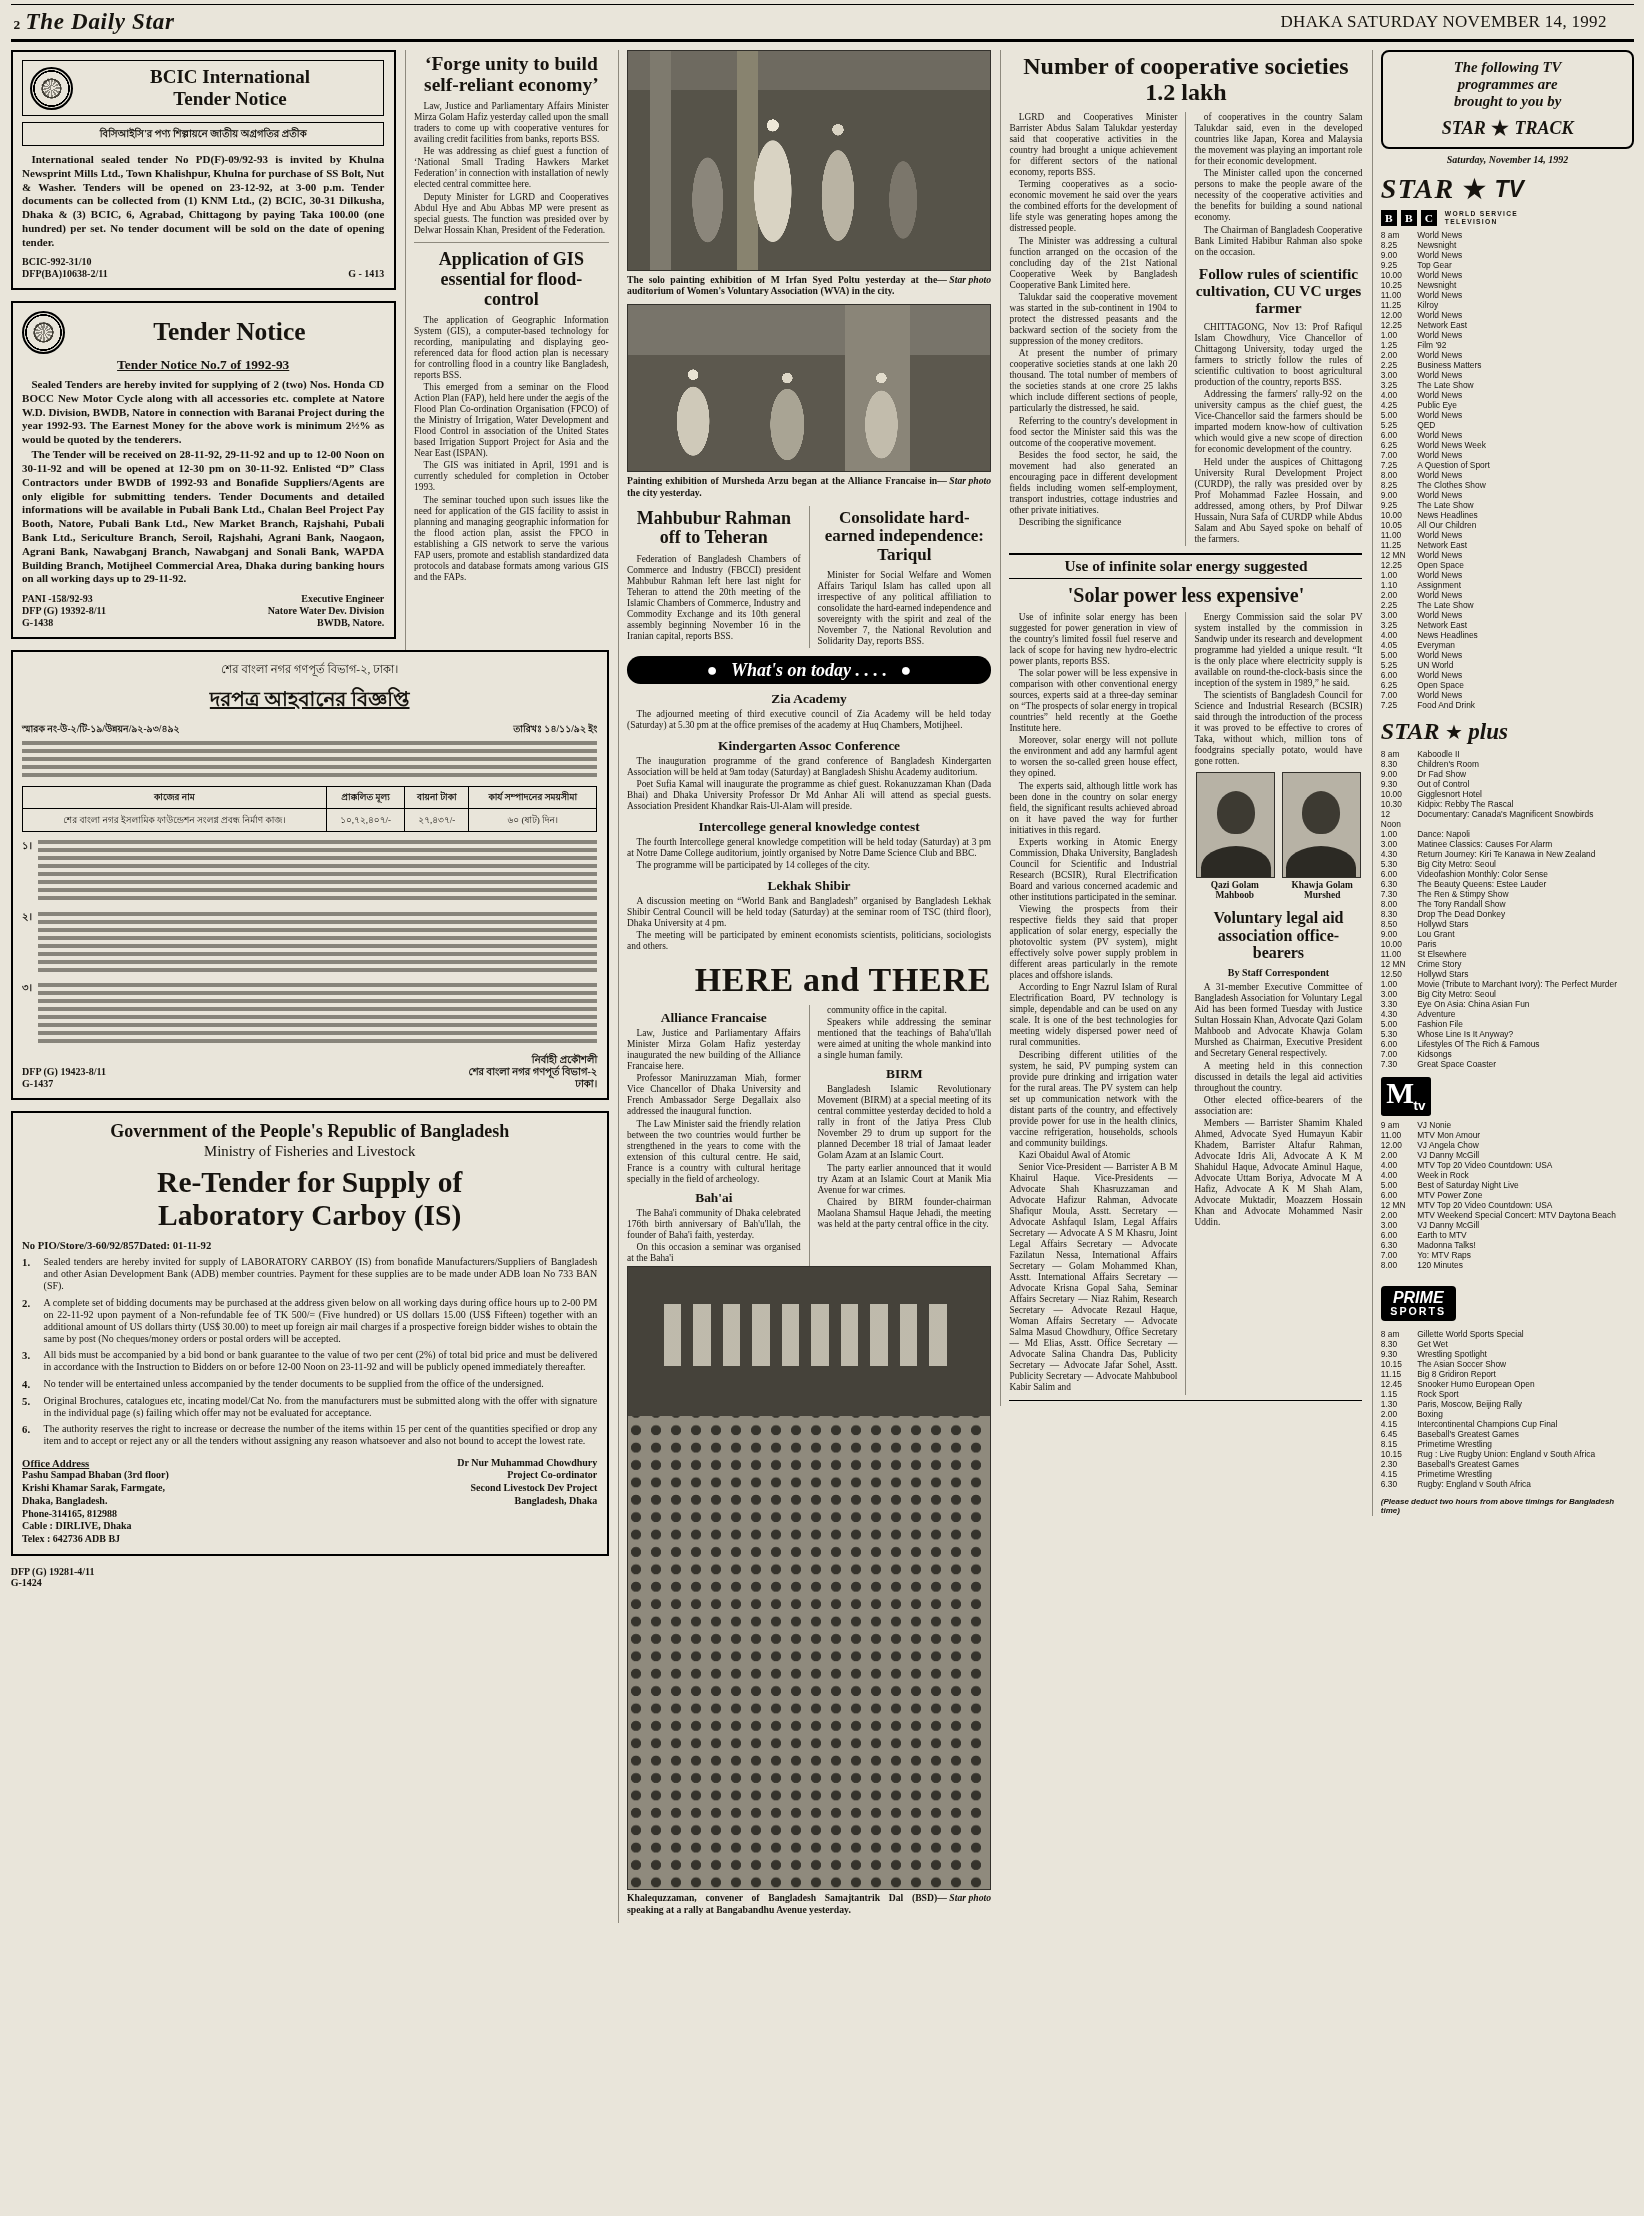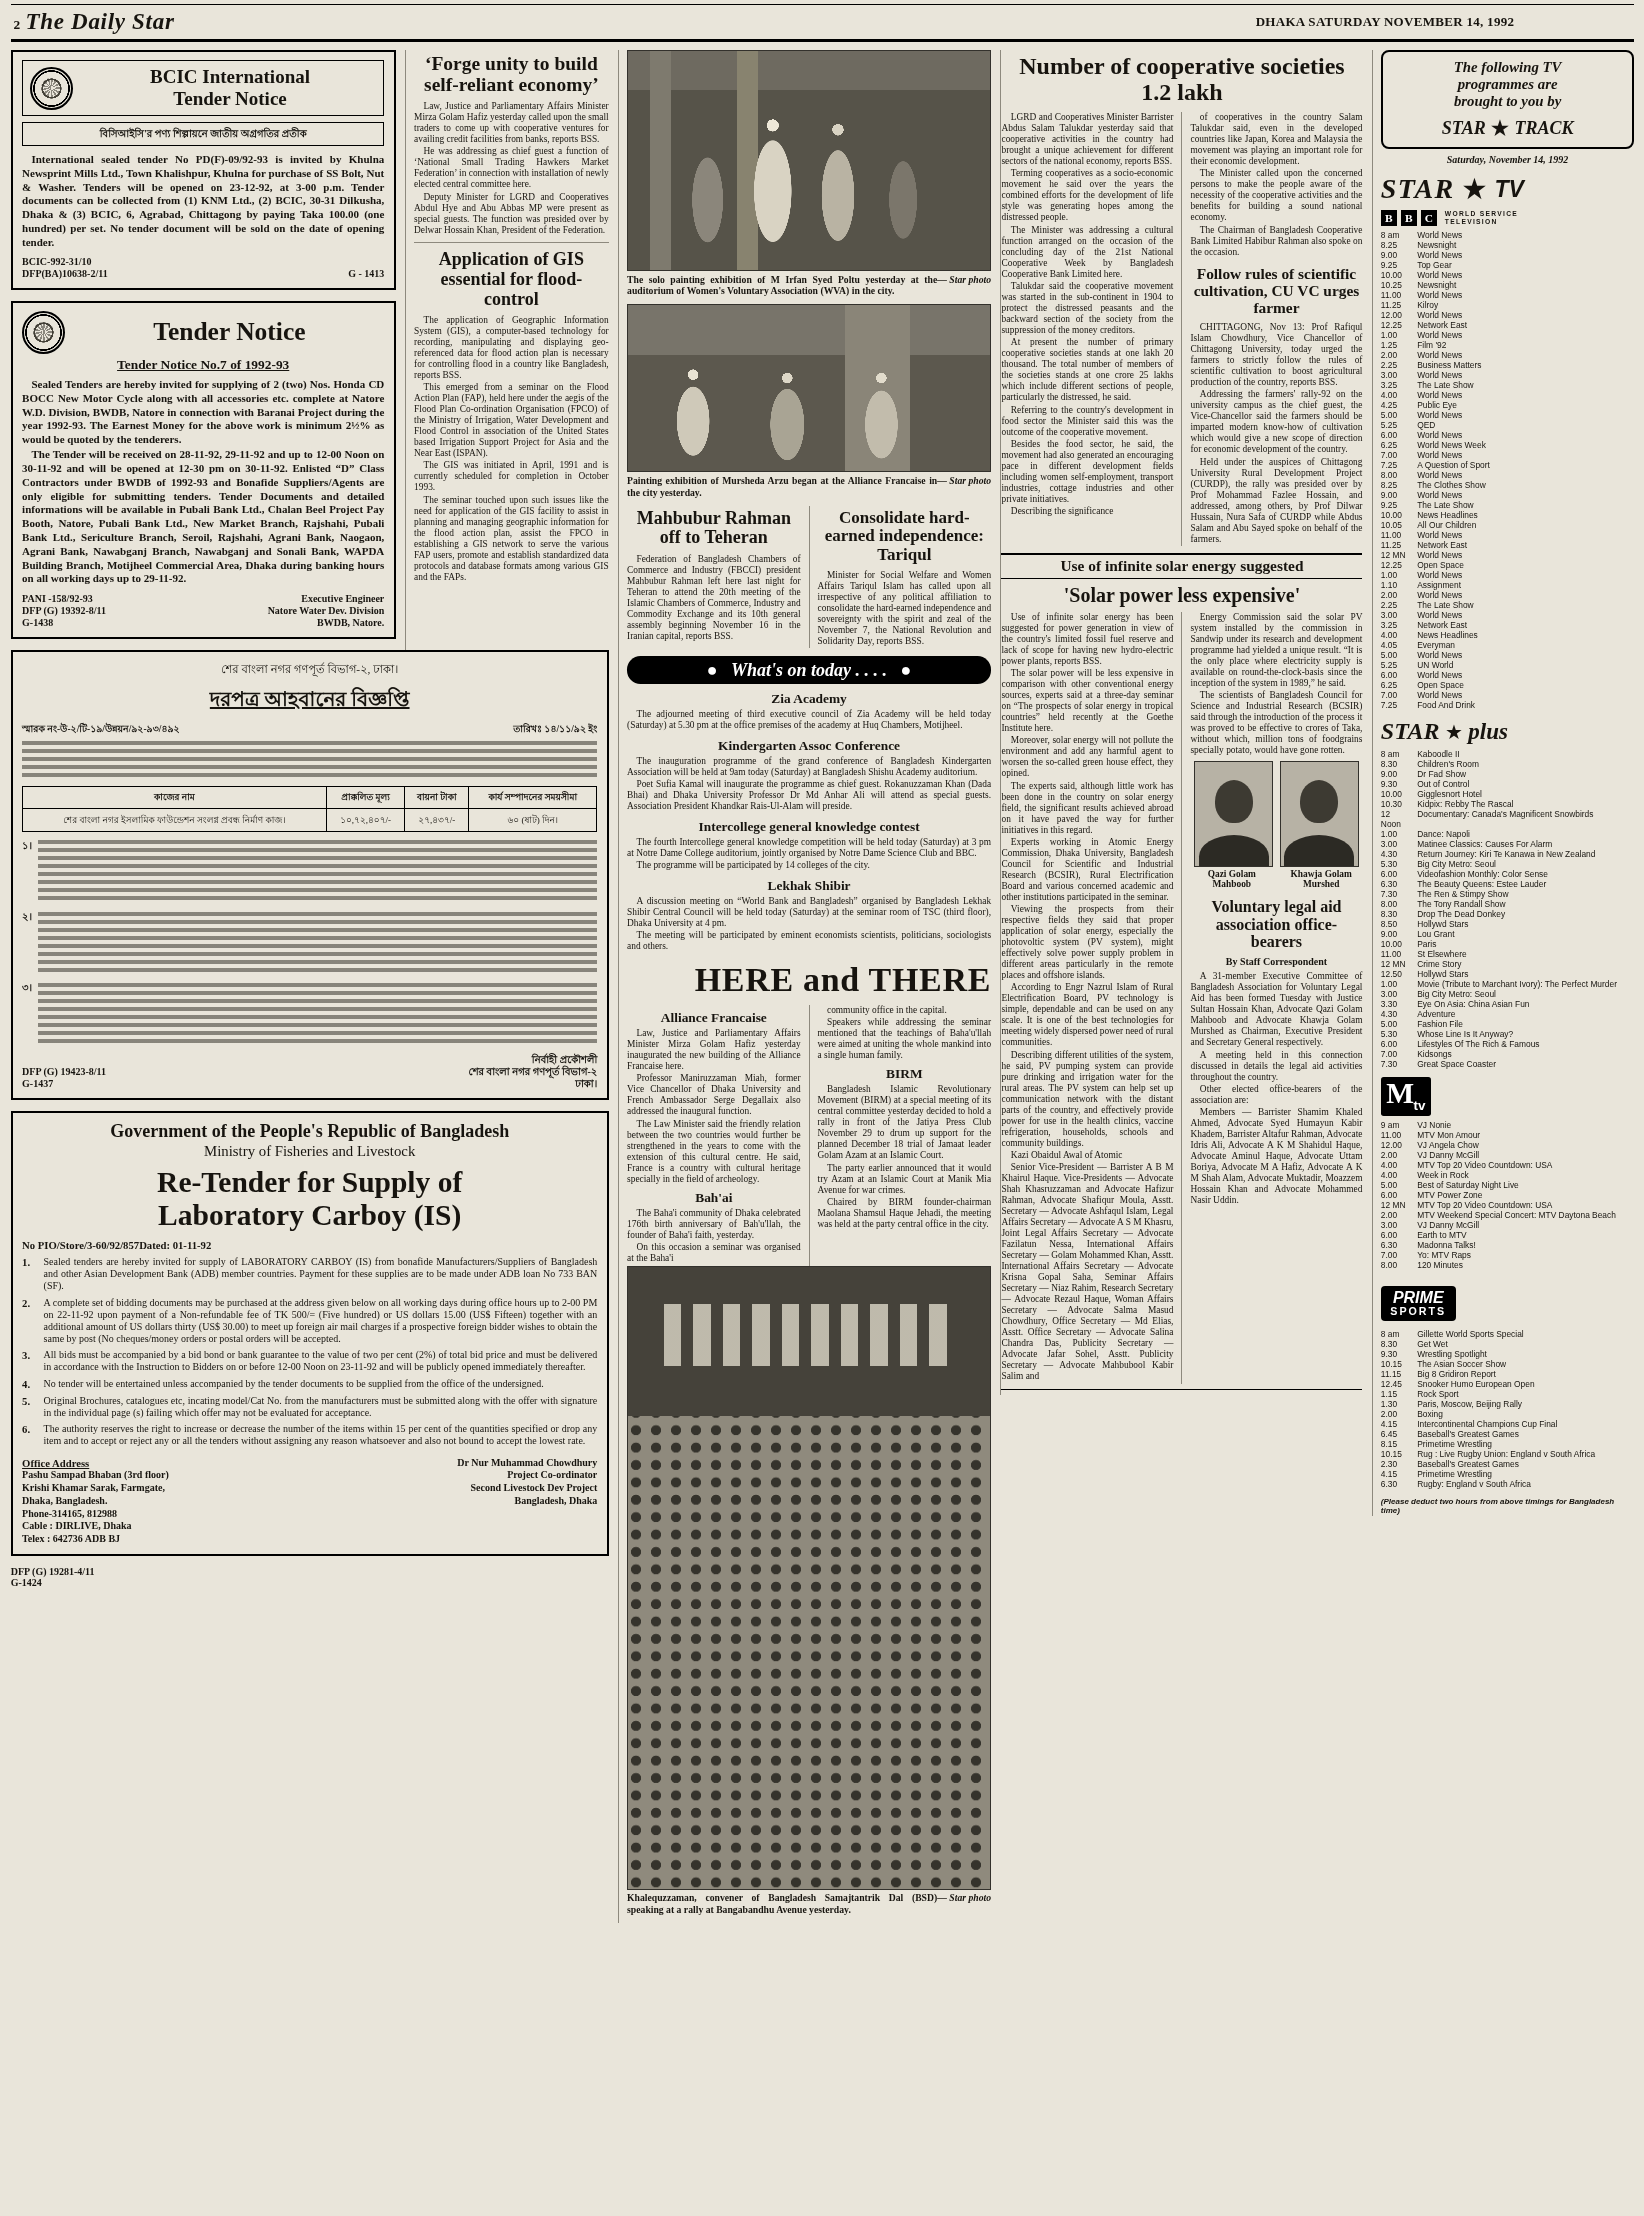--- a/index.html
+++ b/index.html
@@ -7,30 +7,30 @@
 body{width:1645px;font-family:"Liberation Serif","DejaVu Serif",serif;color:#17140f}
 .page{width:1645px;min-height:2216px;background:#e9e5da;padding:4px 10.7px 12px;position:relative}
 
 .masthead{display:flex;align-items:center;justify-content:space-between;border-top:1.3px solid #000;padding:4px 2.7px 1.3px}
 .mast-left{display:flex;align-items:baseline;gap:5.4px;width:376px}
 .pagenum{font-weight:bold;font-size:13.4px}
 .paper-logo{font-size:23px;font-weight:bold;font-style:italic;letter-spacing:0.7px}
 .mast-center{flex:1;display:flex;align-items:center;gap:10.7px}
 .mast-bar{flex:1;height:8.7px;background:#000}
 .section-title{font-size:31px;font-weight:bold}
-.mast-right{width:376px;text-align:left;font-weight:bold;font-size:13px;letter-spacing:0.3px}
+.mast-right{width:376px;text-align:center;font-weight:normal;font-size:17px;letter-spacing:0.3px}
 .mast-rule{border-top:3.4px solid #000;margin:2.7px 0 8px}
 
 .cols{display:flex;gap:9.4px;align-items:flex-start}
 .col-ab{width:598px;flex:none}
 .ab-top{display:flex;gap:9.4px}
 .col-a{width:385px;flex:none}
 .col-b{flex:1;min-width:0;border-left:0.7px solid #8d897d;padding-left:8px}
 .col-c{width:373px;flex:none;border-left:0.7px solid #8d897d;padding-left:8px}
-.col-d{width:362px;flex:none;border-left:0.7px solid #8d897d;padding-left:0}
+.col-d{width:362px;flex:none;border-left:0.7px solid #8d897d;padding-left:8px}
 .col-e{flex:1;min-width:0;border-left:0.7px solid #8d897d;padding-left:8px;font-family:"Liberation Sans","DejaVu Sans",sans-serif}
 .twocol{display:flex;gap:8px}
 .subcol{flex:1;min-width:0}
 .subcol.sep{border-left:0.7px solid #8d897d;padding-left:8px}
 
 .paras p{font-size:9.4px;line-height:11px;text-align:justify;text-indent:9.4px;margin-bottom:1.3px}
 .hl{font-weight:bold;text-align:center;line-height:1.1;margin:2.7px 0 5.4px}
 .hl-forge{font-size:19.5px}
 .hl-gis{font-size:18px}
 .hl-mahbubur{font-size:18px}

